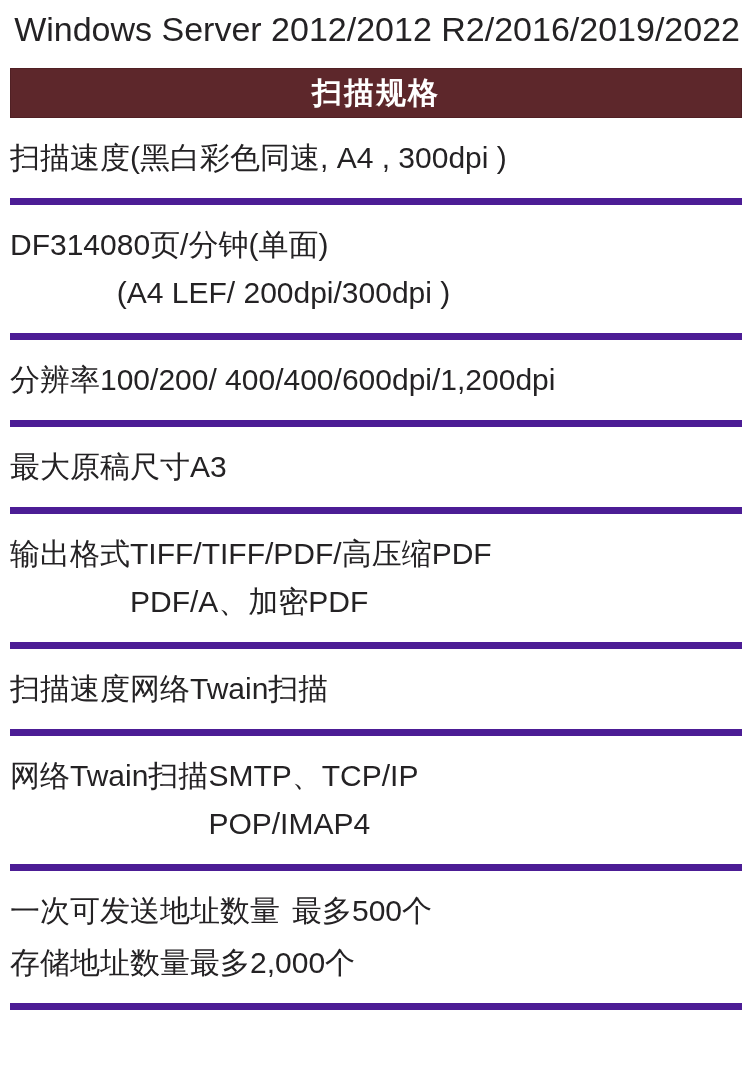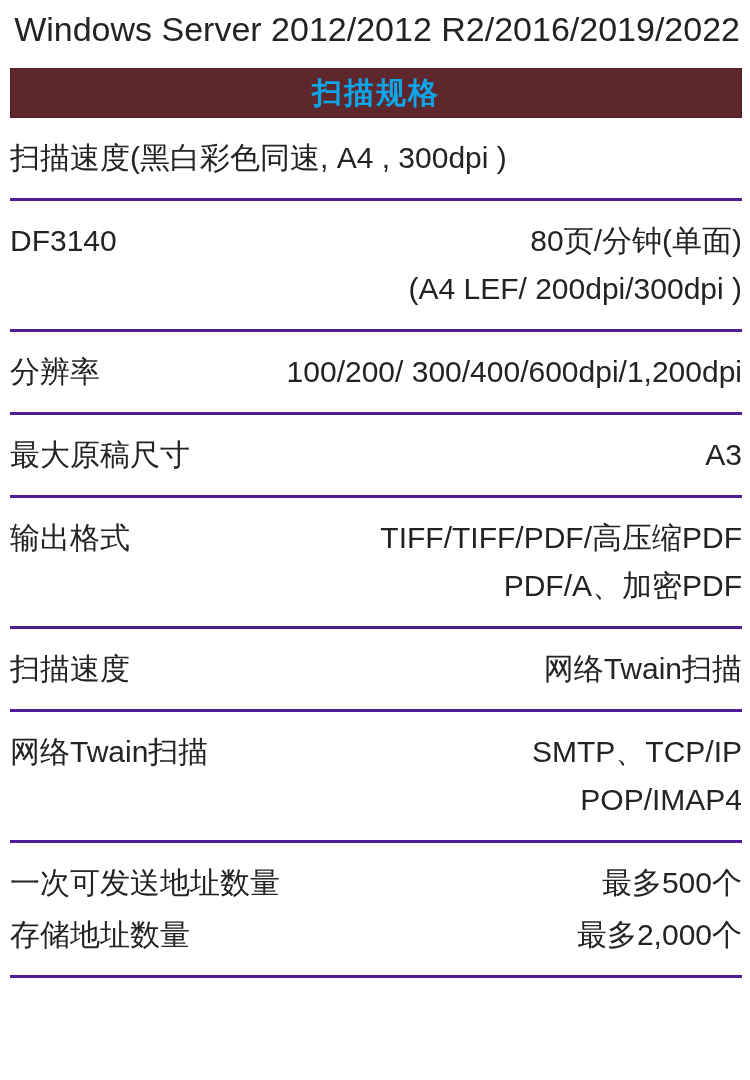--- a/index.html
+++ b/index.html
@@ -28,53 +28,52 @@
   .section-bar {
     margin: 6px 8px 0 10px;
     height: 50px;
     background: #5d272b;
     border: 1px solid #502024;
     display: flex;
     align-items: center;
     justify-content: center;
   }
   .section-bar .bar-title {
-    color: #0ea5e9;
+    color: #ffffff;
     font-size: 30px;
     font-weight: 700;
     letter-spacing: 2px;
   }
   .spec-table {
     margin: 0 8px 0 10px;
   }
   .row {
     display: flex;
     justify-content: space-between;
     align-items: flex-start;
     padding: 16px 0;
-    border-bottom: 3px solid #4c1d95;
+    border-bottom: 7px solid #4c1d95;
     font-size: 30px;
     line-height: 48px;
     font-weight: 500;
   }
   .row.no-divider {
     border-bottom: none;
     padding-bottom: 2px;
     gap: 12px;
   }
   .row.tight-top {
     padding-top: 2px;
   }
   .row .label {
     white-space: nowrap;
     text-align: left;
   }
   .row .values {
     flex: 1;
-    text-align: right;
   }
   .row .value-line {
     white-space: nowrap;
   }
 </style>
 </head>
 <body>
 
 <div class="page">
 
@@ -94,21 +93,21 @@
     <span class="label">DF3140</span>
     <div class="values">
           <div class="value-line">80页/分钟(单面)</div>
           <div class="value-line">(A4 LEF/ 200dpi/300dpi )</div>
         </div>
   </div>
 
   <div class="row">
     <span class="label">分辨率</span>
     <div class="values">
-          <div class="value-line">100/200/ 300/400/600dpi/1,200dpi</div>
+          <div class="value-line">100/200/ 400/400/600dpi/1,200dpi</div>
         </div>
   </div>
 
   <div class="row">
     <span class="label">最大原稿尺寸</span>
     <div class="values">
           <div class="value-line">A3</div>
         </div>
   </div>
 

